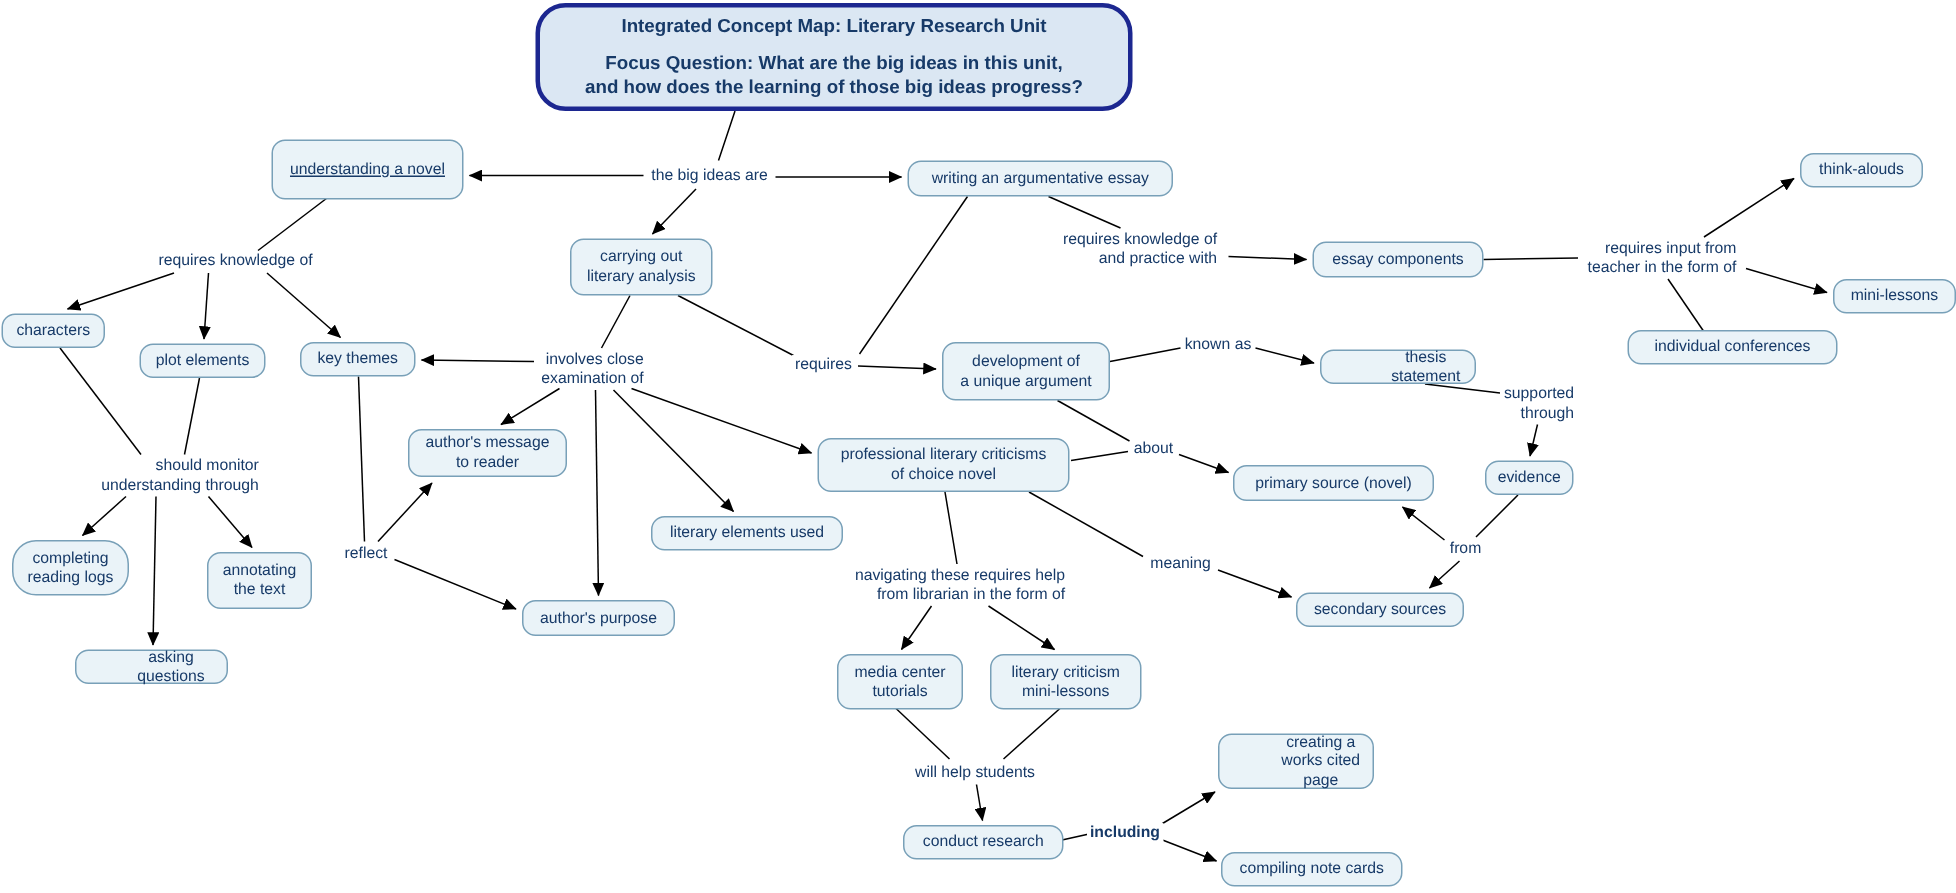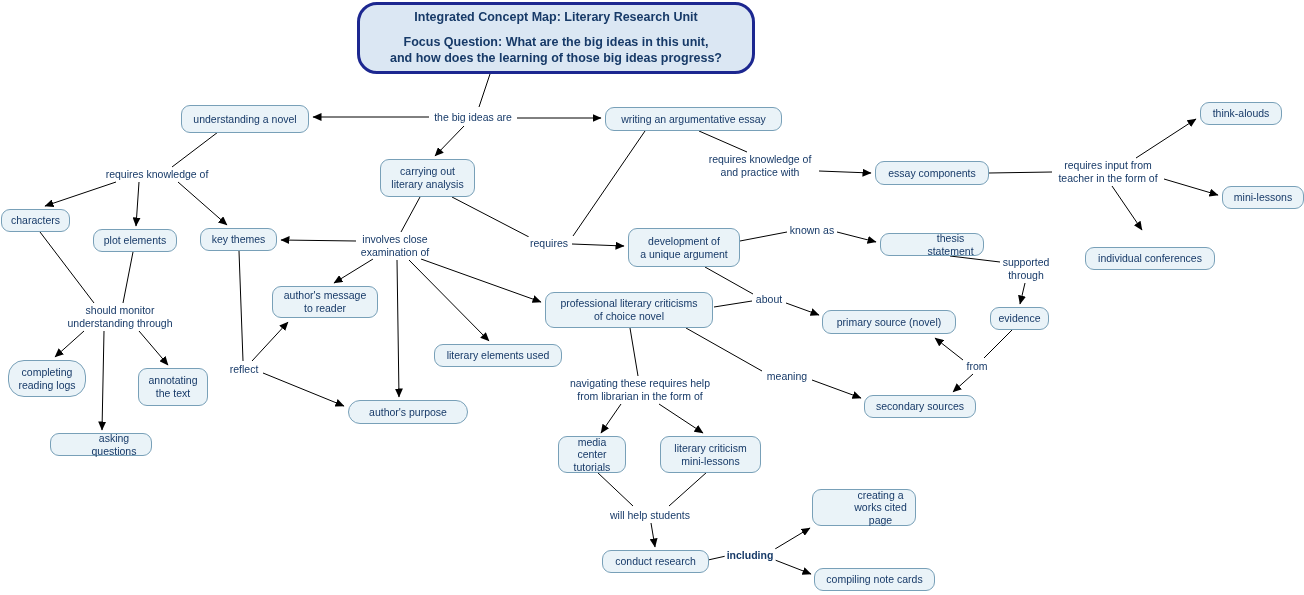--- a/index.html
+++ b/index.html
@@ -21,21 +21,21 @@
   .layer{position:absolute;left:0;top:0;right:0;bottom:0;}
   .node{
     position:absolute;box-sizing:border-box;z-index:2;
     display:flex;align-items:center;justify-content:center;
     text-align:center;white-space:pre-line;
     background:var(--node-fill);border:1px solid var(--node-border);border-radius:9px;
     color:var(--text-color);font-size:10.5px;line-height:1.2;padding:1px 3px;
   }
   .link-label{
     position:absolute;transform:translate(-50%,-50%);z-index:1;
-    text-align:center;white-space:pre-line;
+    text-align:right;white-space:pre-line;
     color:var(--text-color);font-size:10.5px;line-height:1.2;
     background:#ffffff;padding:0 2px;
   }
   .title-box{
     position:absolute;left:357px;top:2px;width:398px;height:72px;box-sizing:border-box;z-index:2;
     background:var(--title-fill);border:3px solid var(--title-border);border-radius:20px;
     display:flex;flex-direction:column;align-items:center;justify-content:center;
     color:var(--text-color);font-weight:bold;font-size:12.5px;text-align:center;
   }
   .title-focus{white-space:pre-line;margin-top:11px;line-height:1.25;}
@@ -125,49 +125,49 @@
       <div class="link-label" style="left: 769px; top: 299px;">about</div>
       <div class="link-label" style="left: 244px; top: 369px;">reflect</div>
       <div class="link-label" style="left: 787px; top: 376px;">meaning</div>
       <div class="link-label" style="left: 977px; top: 366px;">from</div>
       <div class="link-label" style="left: 640px; top: 390px;">navigating these requires help
 from librarian in the form of</div>
       <div class="link-label" style="left: 650px; top: 515px;">will help students</div>
       <div class="link-label" style="left: 750px; top: 555px; font-weight: bold;">including</div>
     </div>
   <div class="layer">
-      <div class="node" style="left: 181px; top: 105px; width: 128px; height: 28px;">understanding a novel</div>
+      <div class="node" style="left: 181px; top: 93px; width: 128px; height: 40px; text-decoration: underline;">understanding a novel</div>
       <div class="node" style="left: 605px; top: 107px; width: 177px; height: 24px;">writing an argumentative essay</div>
       <div class="node" style="left: 380px; top: 159px; width: 95px; height: 38px;">carrying out
 literary analysis</div>
       <div class="node" style="left: 1px; top: 209px; width: 69px; height: 23px;">characters</div>
       <div class="node" style="left: 93px; top: 229px; width: 84px; height: 23px;">plot elements</div>
       <div class="node" style="left: 200px; top: 228px; width: 77px; height: 23px;">key themes</div>
       <div class="node" style="left: 875px; top: 161px; width: 114px; height: 24px;">essay components</div>
       <div class="node" style="left: 1200px; top: 102px; width: 82px; height: 23px;">think-alouds</div>
       <div class="node" style="left: 1222px; top: 186px; width: 82px; height: 23px;">mini-lessons</div>
-      <div class="node" style="left: 1085px; top: 247px; width: 130px; height: 23px; text-align: right;">individual conferences</div>
+      <div class="node" style="left: 1085px; top: 220px; width: 140px; height: 23px; text-align: right;">individual conferences</div>
       <div class="node" style="left: 880px; top: 233px; width: 104px; height: 23px; padding-left: 40px;">thesis statement</div>
       <div class="node" style="left: 628px; top: 228px; width: 112px; height: 39px;">development of
 a unique argument</div>
       <div class="node" style="left: 272px; top: 286px; width: 106px; height: 32px;">author's message
 to reader</div>
       <div class="node" style="left: 822px; top: 310px; width: 134px; height: 24px;">primary source (novel)</div>
       <div class="node" style="left: 545px; top: 292px; width: 168px; height: 36px;">professional literary criticisms
 of choice novel</div>
       <div class="node" style="left: 990px; top: 307px; width: 59px; height: 23px;">evidence</div>
       <div class="node" style="left: 434px; top: 344px; width: 128px; height: 23px;">literary elements used</div>
       <div class="node" style="left: 8px; top: 360px; width: 78px; height: 37px; border-radius: 16px;">completing
 reading logs</div>
       <div class="node" style="left: 138px; top: 368px; width: 70px; height: 38px;">annotating
 the text</div>
       <div class="node" style="left: 50px; top: 433px; width: 102px; height: 23px; padding-left: 29px;">asking questions</div>
-      <div class="node" style="left: 348px; top: 400px; width: 120px; height: 24px; border-radius: 12px;">author's purpose</div>
+      <div class="node" style="left: 348px; top: 400px; width: 102px; height: 24px;">author's purpose</div>
       <div class="node" style="left: 864px; top: 395px; width: 112px; height: 23px;">secondary sources</div>
-      <div class="node" style="left: 558px; top: 436px; width: 68px; height: 37px;">media center
+      <div class="node" style="left: 558px; top: 436px; width: 84px; height: 37px;">media center
 tutorials</div>
       <div class="node" style="left: 660px; top: 436px; width: 101px; height: 37px;">literary criticism
 mini-lessons</div>
       <div class="node" style="left: 812px; top: 489px; width: 104px; height: 37px; padding-left: 36px;">creating a
 works cited page</div>
       <div class="node" style="left: 602px; top: 550px; width: 107px; height: 23px;">conduct research</div>
       <div class="node" style="left: 814px; top: 568px; width: 121px; height: 23px;">compiling note cards</div>
     </div>
 
   <div class="title-box">

